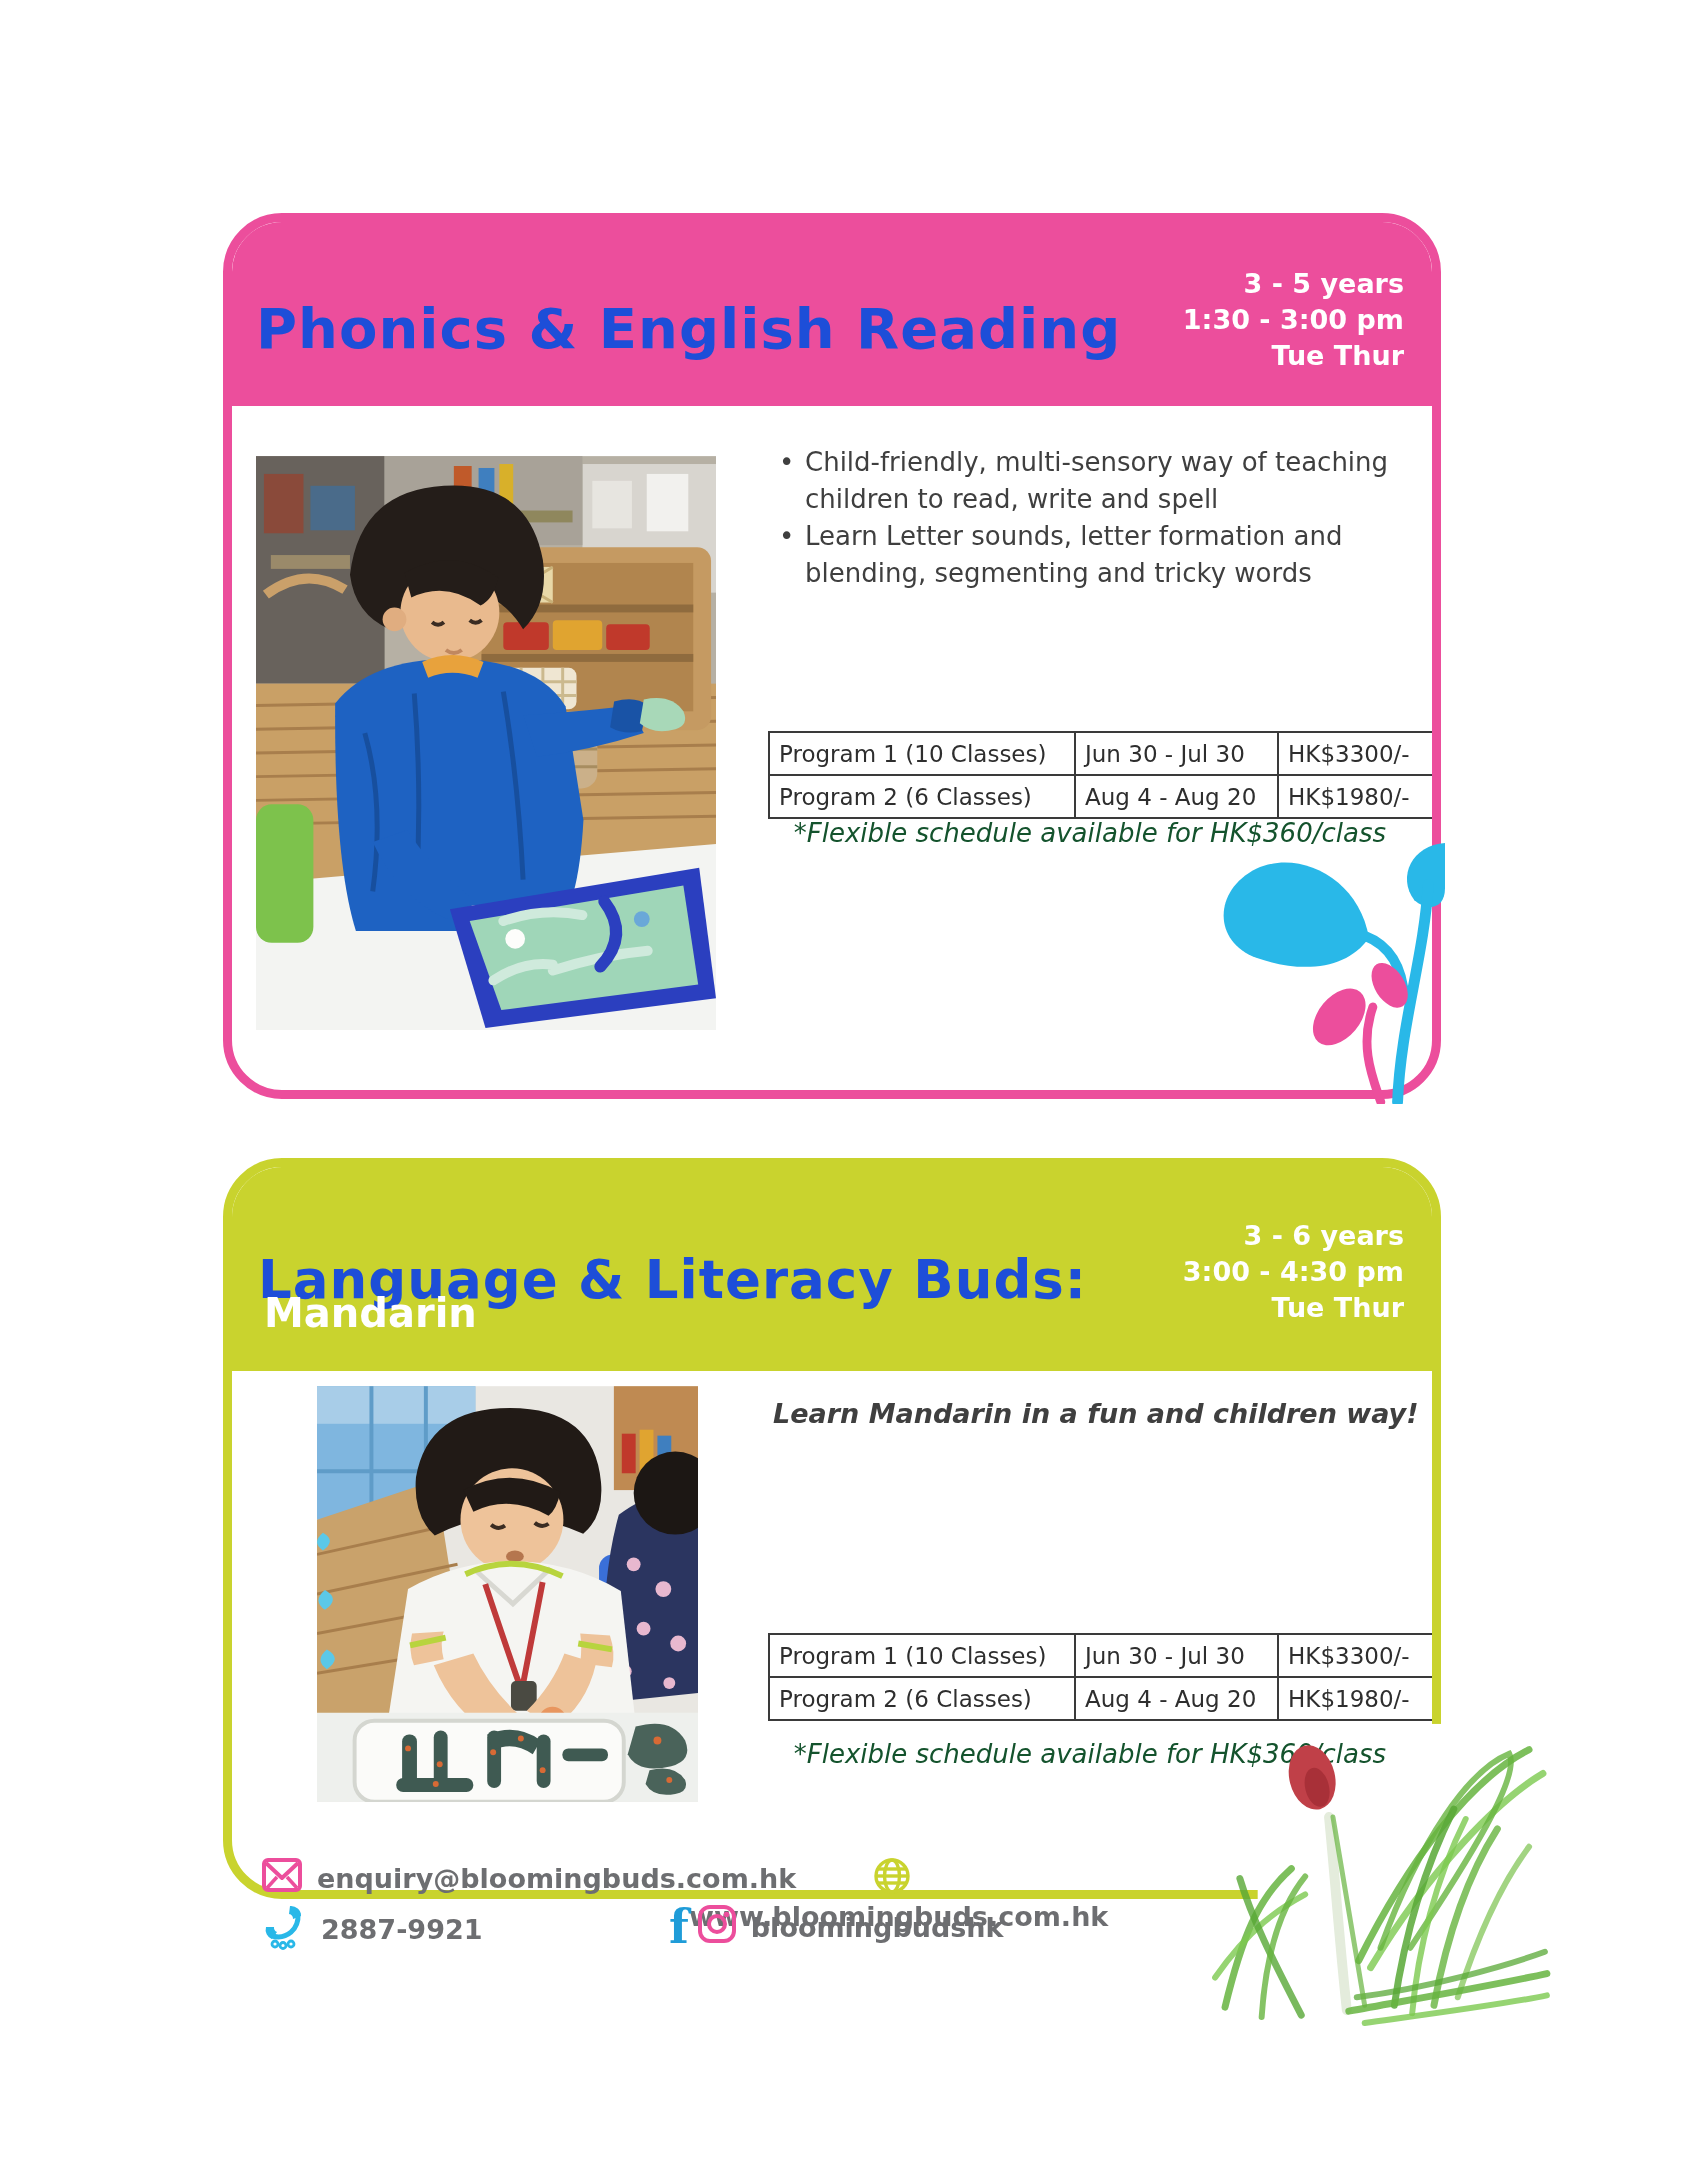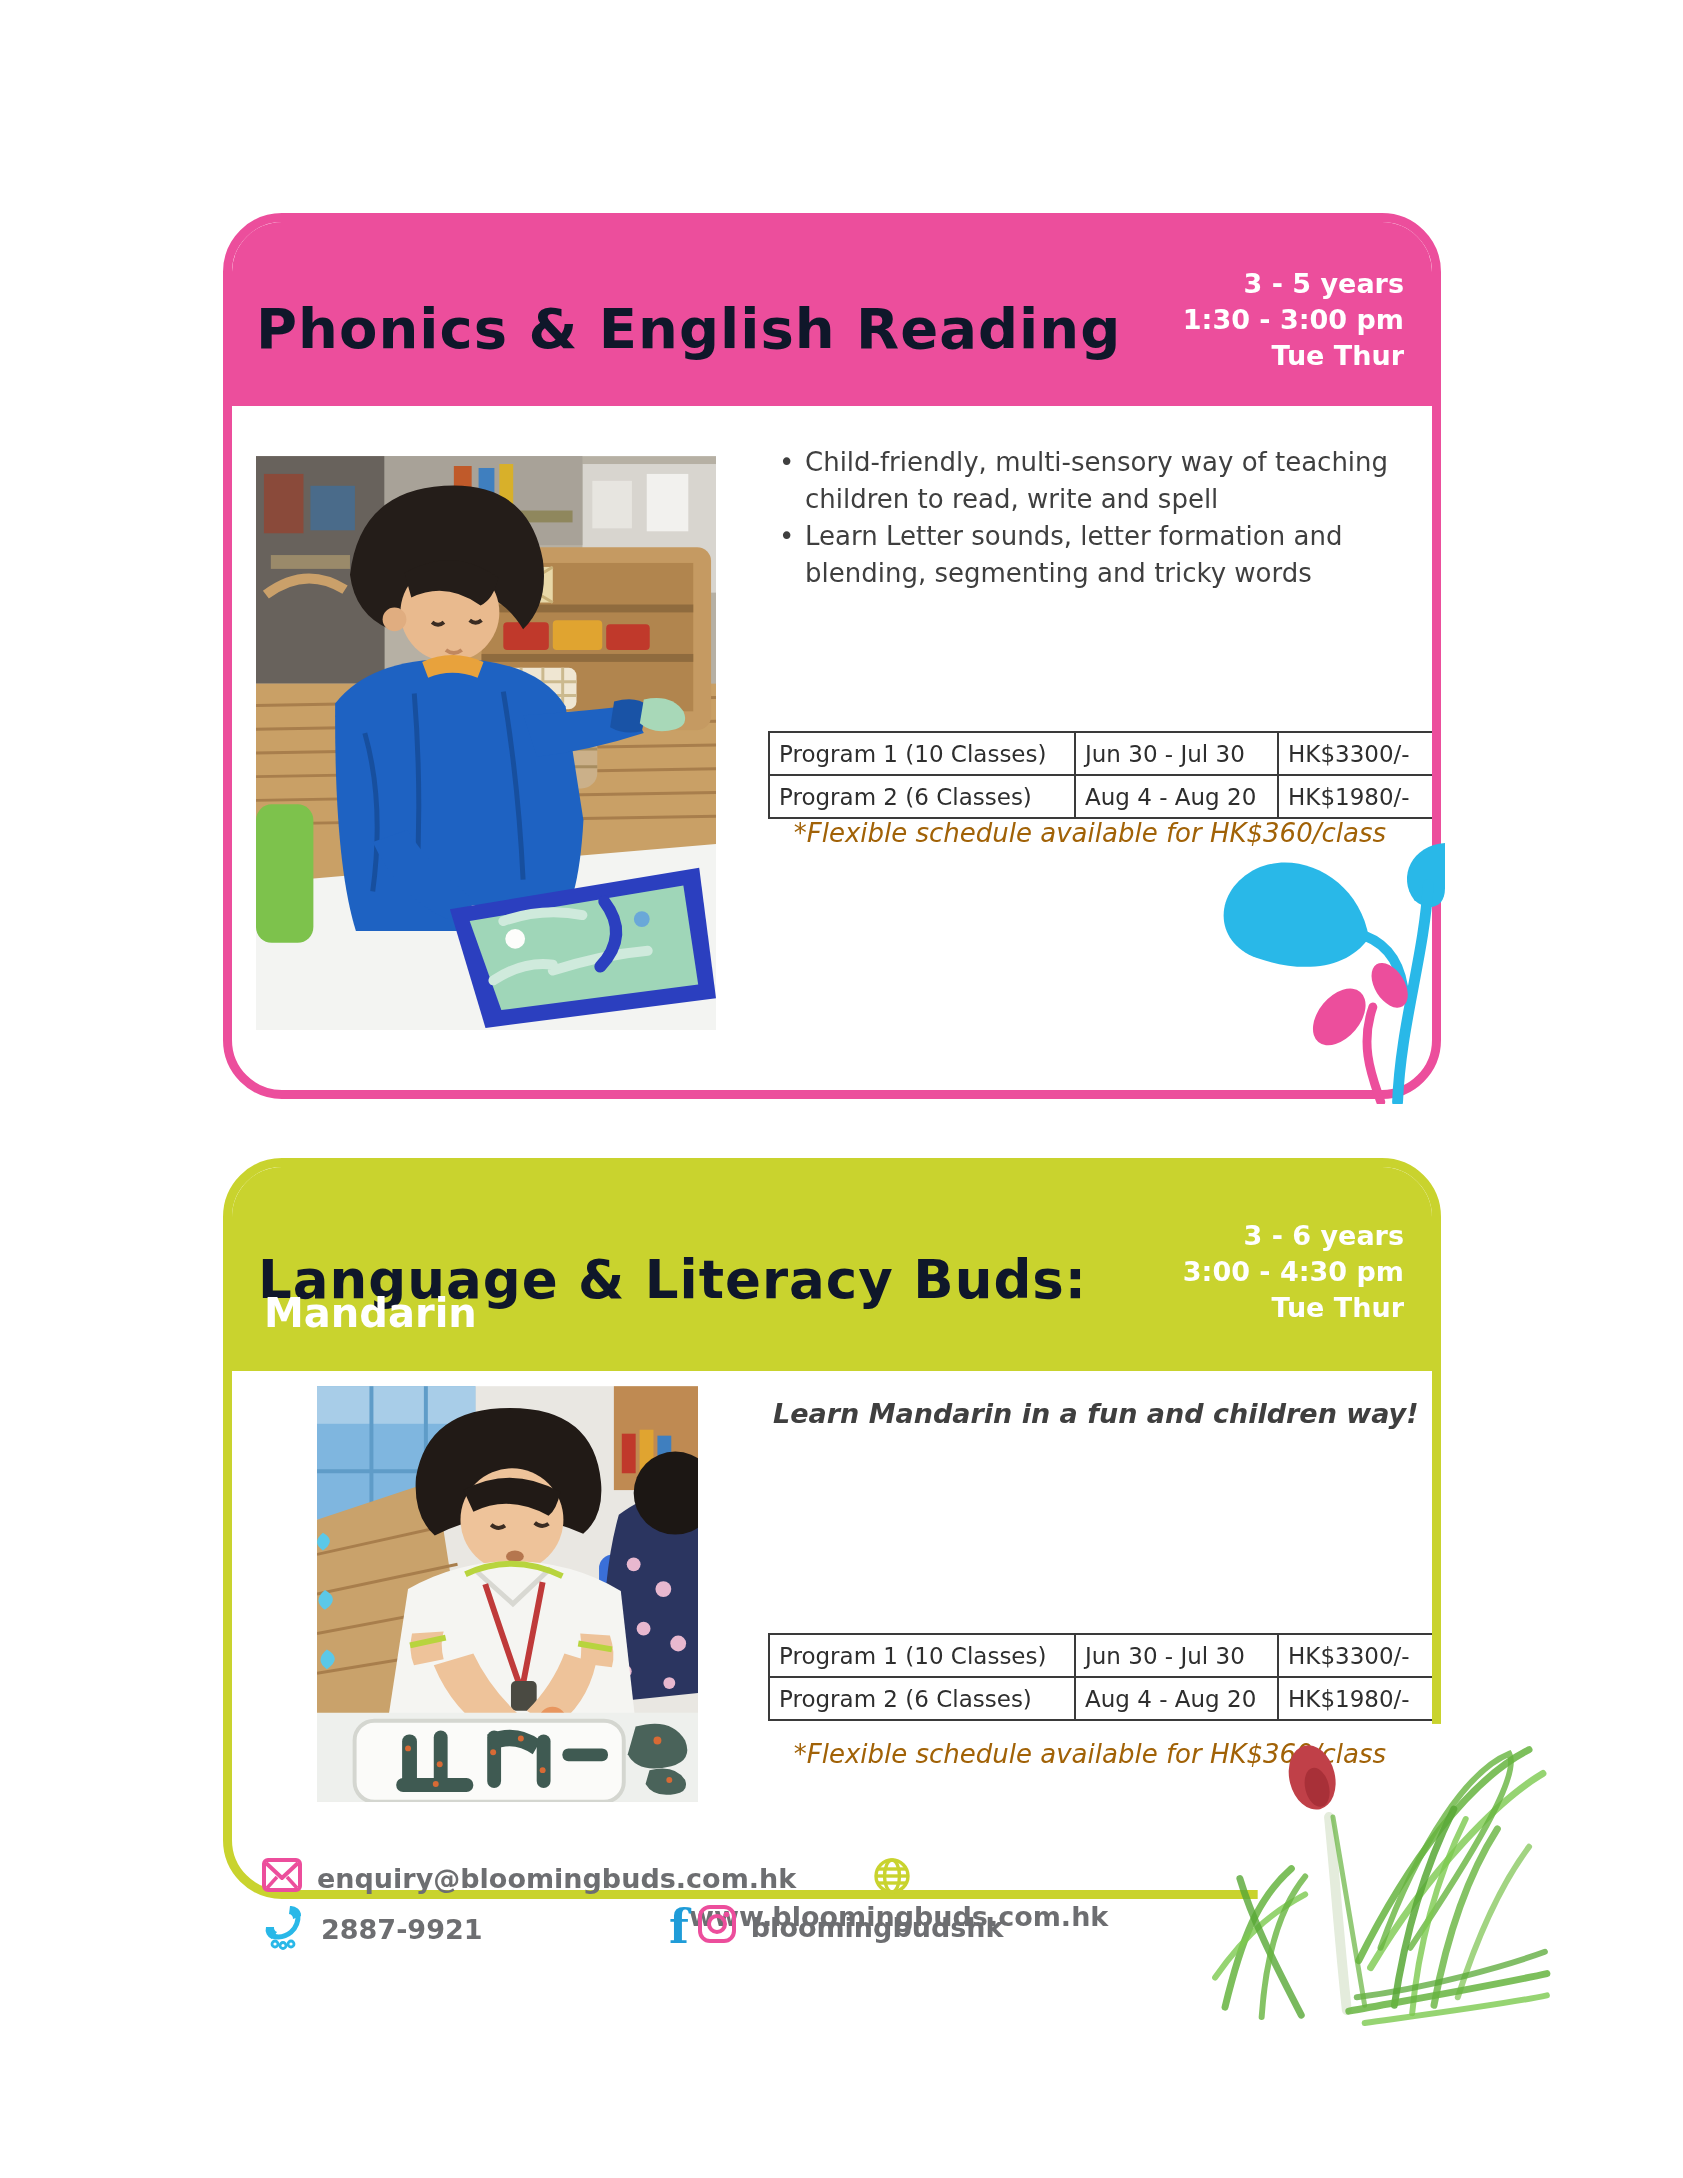--- a/index.html
+++ b/index.html
@@ -8,21 +8,21 @@
 
   .card{position:absolute;left:223px;width:1218px;background:#fff;border-radius:59px;
         box-sizing:border-box;overflow:hidden;}
   .card1{top:213px;height:886px;border:9px solid #ec4e9c;}
   .card2{top:1158px;height:741px;border:9px solid #c9d32e;}
 
   .card-header{position:absolute;top:-2px;left:-2px;right:-2px;}
   .card1 .card-header{height:186px;background:#ec4e9c;}
   .card2 .card-header{height:206px;background:#c9d32e;}
 
-  .card-title{position:absolute;color:#0f172a;font-weight:700;letter-spacing:1px;white-space:nowrap;}
+  .card-title{position:absolute;color:#1d4ed8;font-weight:700;letter-spacing:1px;white-space:nowrap;}
   .card1 .card-title{left:24px;top:36px;font-size:56px;}
   .card2 .card-title{left:26px;top:46px;font-size:53px;}
   .card-subtitle{position:absolute;left:32px;top:123px;color:#fff;font-weight:700;font-size:40px;}
 
   .header-info{position:absolute;right:28px;text-align:right;color:#fff;font-weight:700;
                font-size:27px;line-height:36px;}
   .card1 .header-info{top:44px;}
   .card2 .header-info{top:51px;}
 
   .photo{position:absolute;overflow:hidden;}
@@ -41,21 +41,21 @@
 
   table.prog{position:absolute;left:536px;border-collapse:collapse;table-layout:fixed;
              width:619px;font-size:23px;color:#2e2e2e;}
   .card1 table.prog{top:509px;}
   .card2 table.prog{top:466px;}
   table.prog td{border:2px solid #3a3a3a;height:41px;padding:0 6px 0 9px;white-space:nowrap;overflow:hidden;}
   table.prog td.c1{width:289px;}
   table.prog td.c2{width:186px;}
   table.prog td.c3{width:144px;}
 
-  .note{position:absolute;right:46px;font-size:26px;font-style:italic;color:#a16207;white-space:nowrap;}
+  .note{position:absolute;right:46px;font-size:26px;font-style:italic;color:#14532d;white-space:nowrap;}
   .card1 .note{top:596px;}
   .card2 .note{top:572px;}
 
   .sprout-decor{position:absolute;left:1193px;top:837px;width:252px;height:267px;z-index:5;}
   .crayon-decor{position:absolute;left:1210px;top:1718px;width:342px;height:312px;z-index:6;}
 
   .footer{position:absolute;left:0;top:1835px;width:1683px;height:158px;color:#6d6e71;
           font-weight:700;font-size:27px;}
   .f-item{position:absolute;display:flex;align-items:center;}
   .f-email{left:261px;top:22px;}

